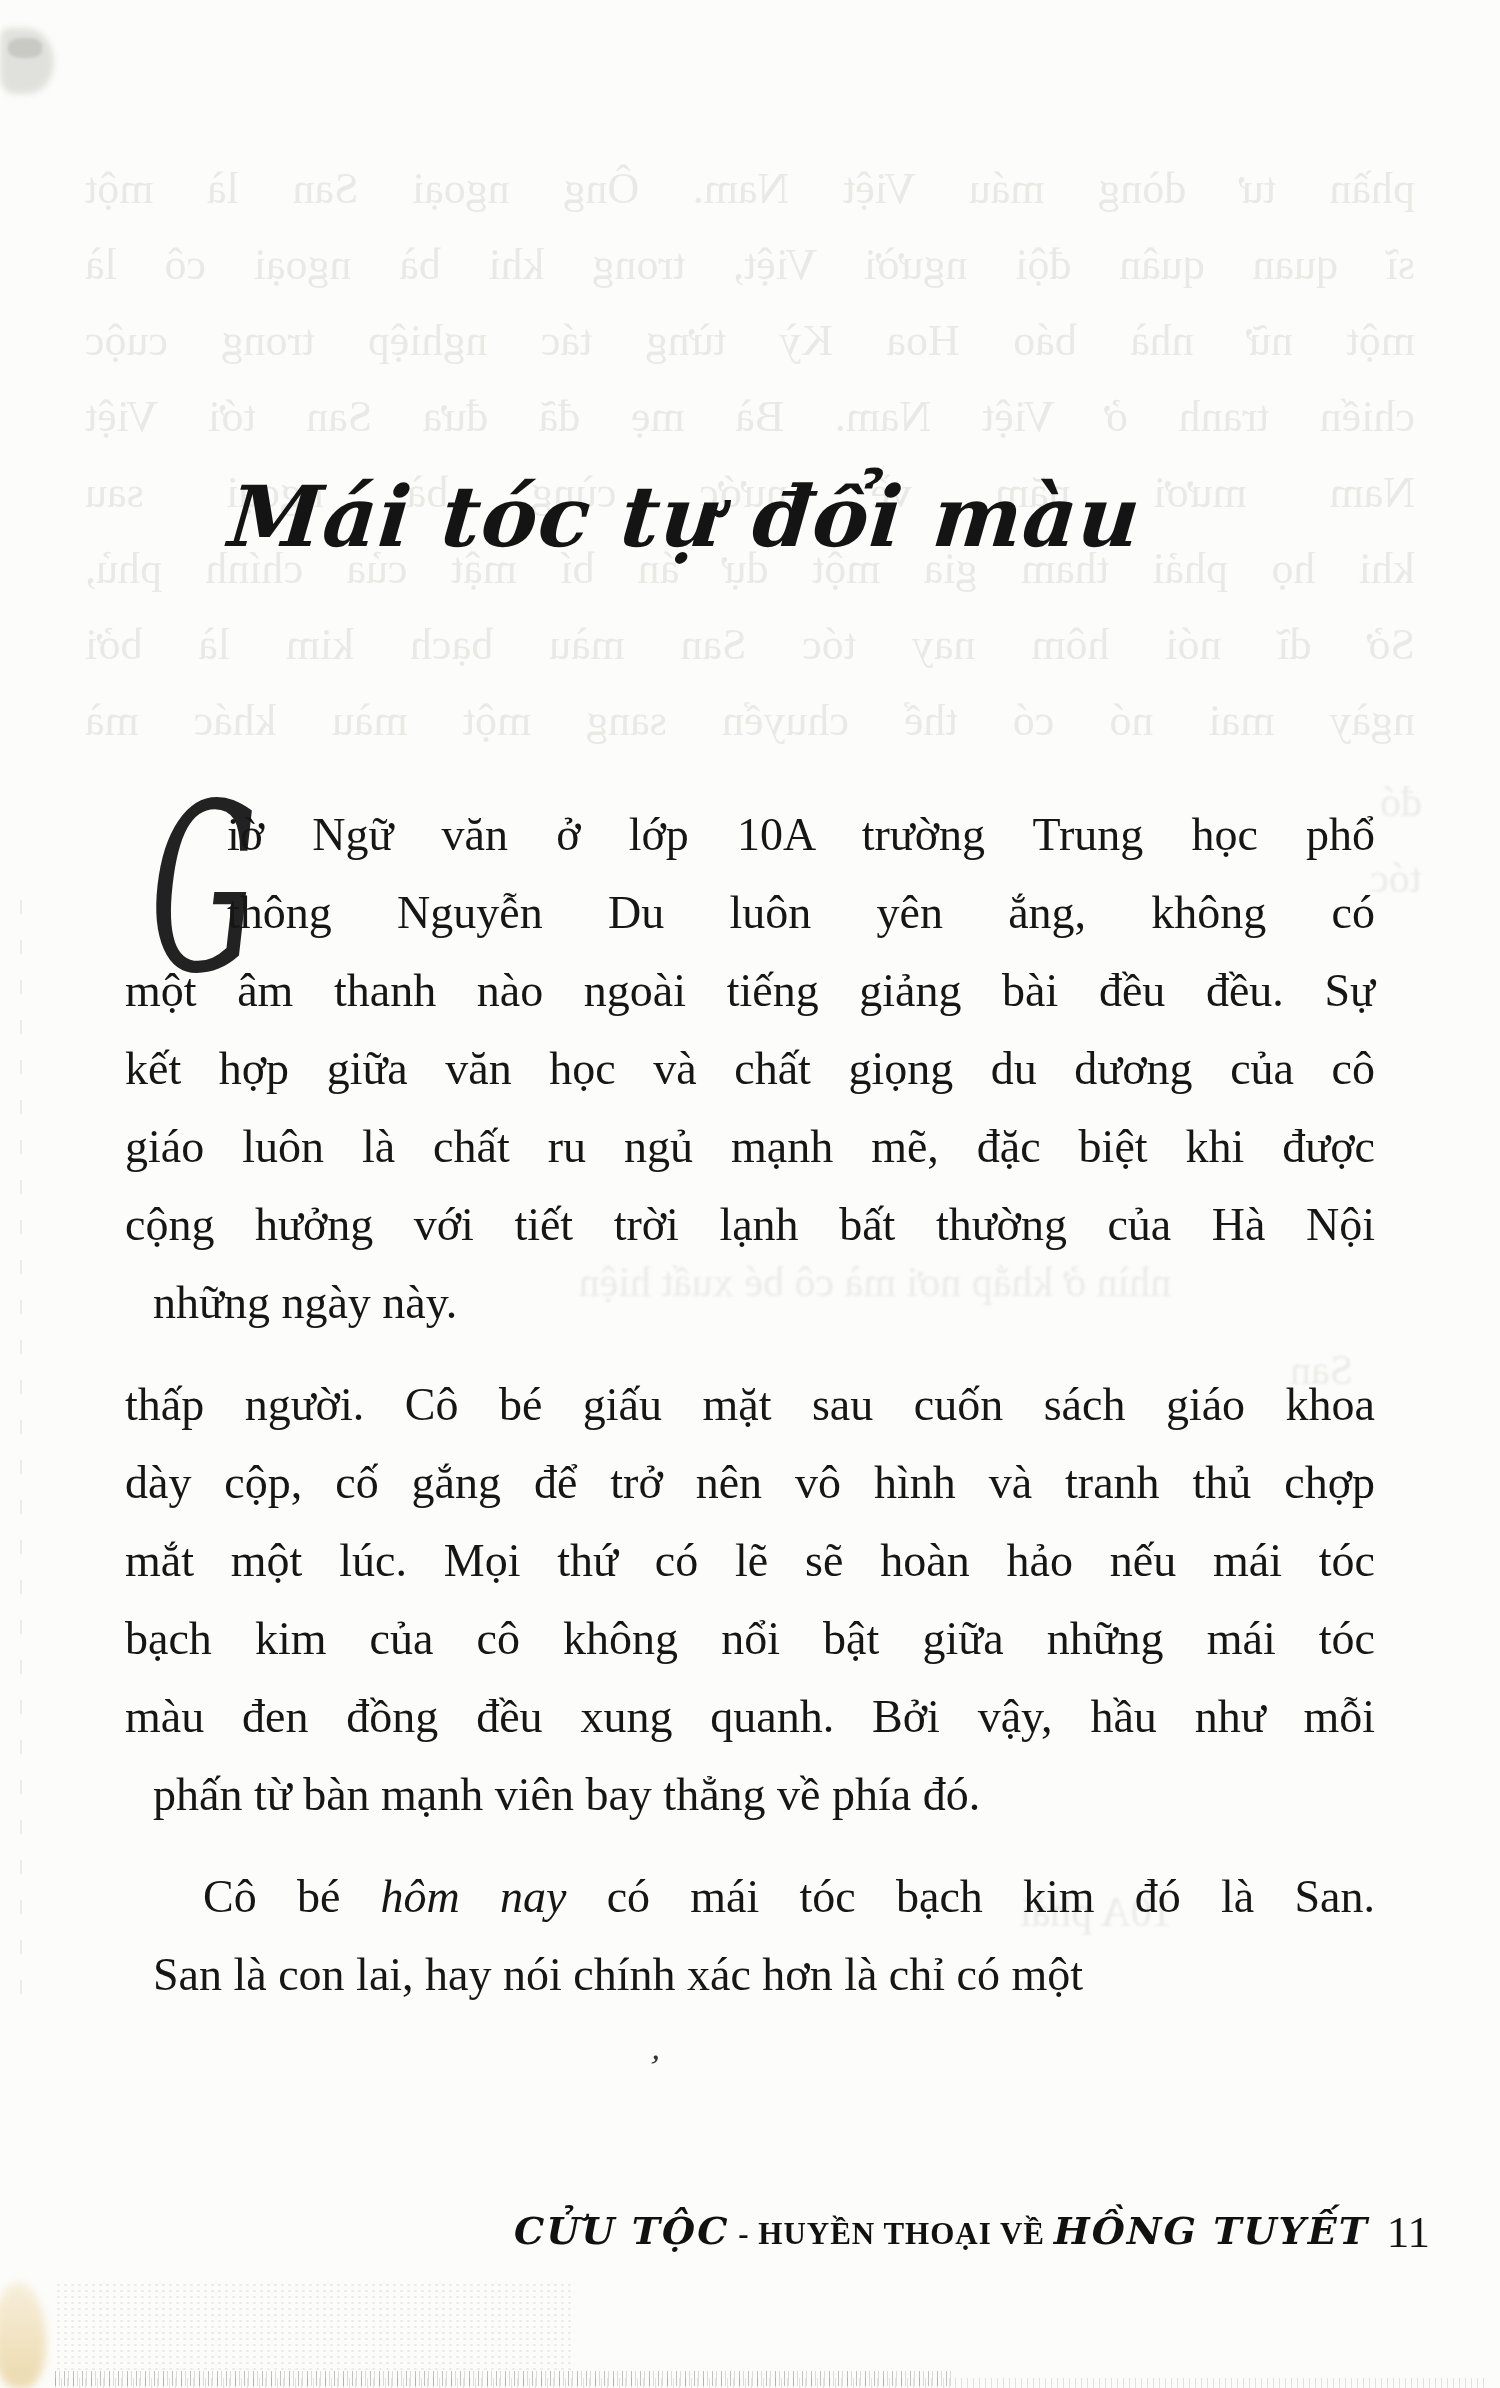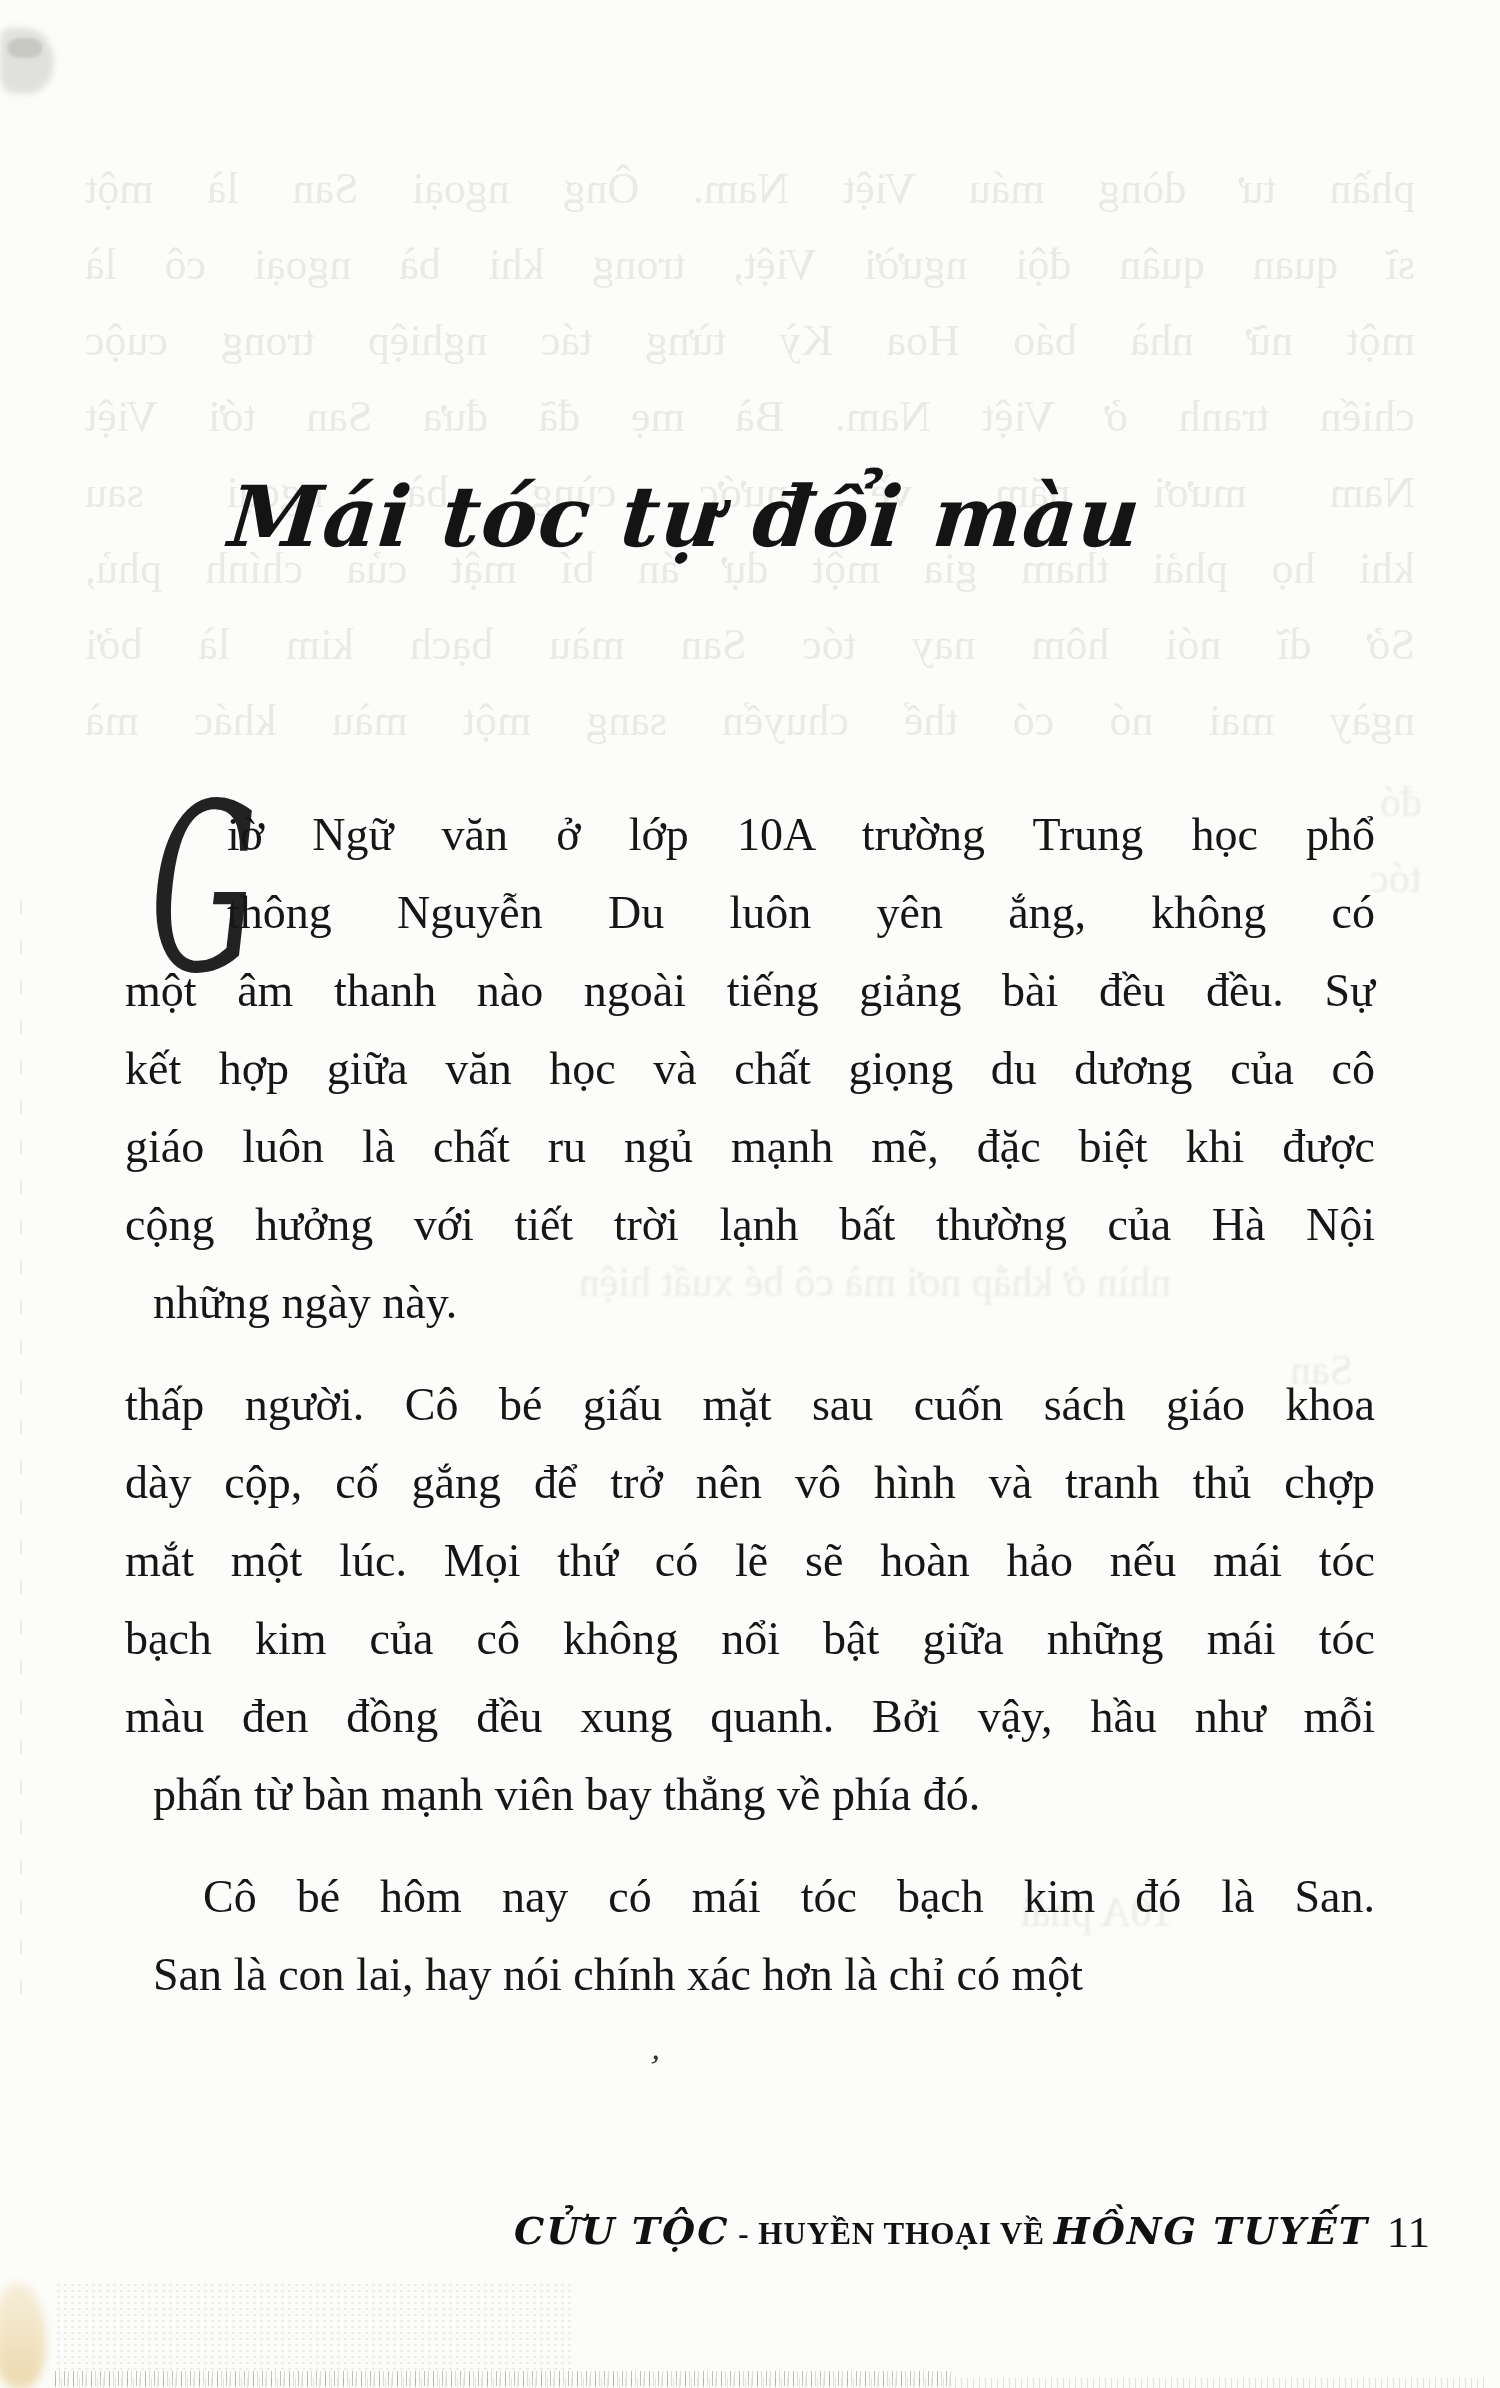--- a/index.html
+++ b/index.html
@@ -44,21 +44,21 @@
   .tline.capgap{margin-left:102px;}
   .tline.indent{padding-left:78px;box-sizing:border-box;}
   .pgap{height:24px;}
   .dropcap{
     position:absolute;left:150px;top:774px;
     font-family:"DejaVu Serif", serif;font-style:italic;
     font-size:232px;line-height:1;color:#222;
     transform:scaleX(0.58);transform-origin:left top;
     pointer-events:none;
   }
-  .ital{}
+  .ital{font-style:italic;}
   .stray-mark{
     position:absolute;left:648px;top:2048px;font-size:34px;color:#333;
     transform:rotate(12deg);
   }
   
   .footer{
     position:absolute;left:119px;top:2208px;width:1250px;text-align:right;
     white-space:nowrap;
   }
   .footer .deco{

